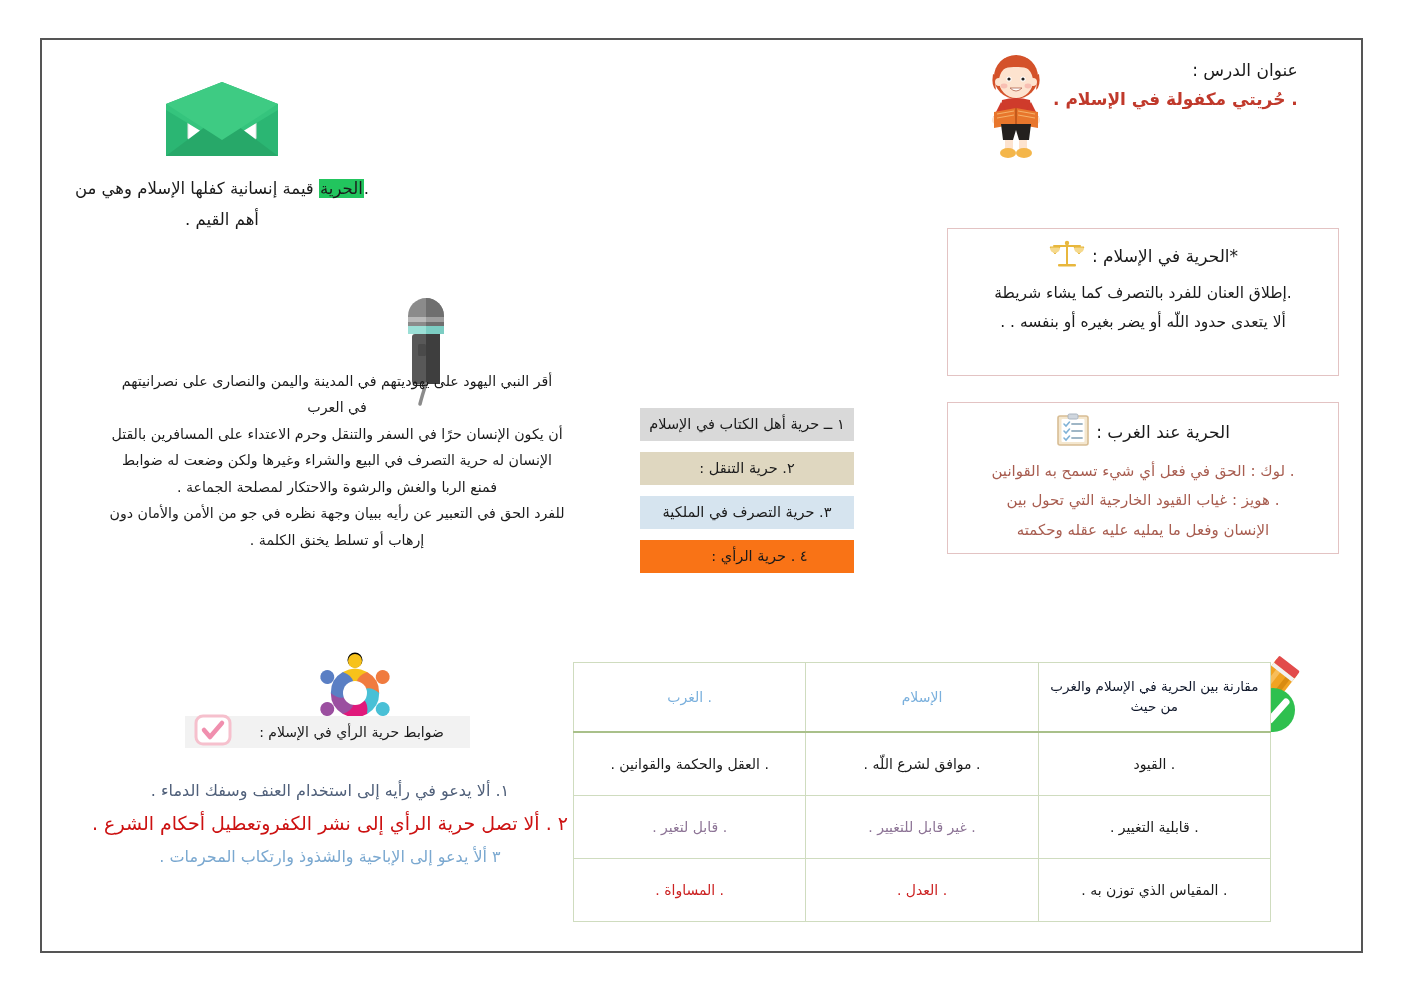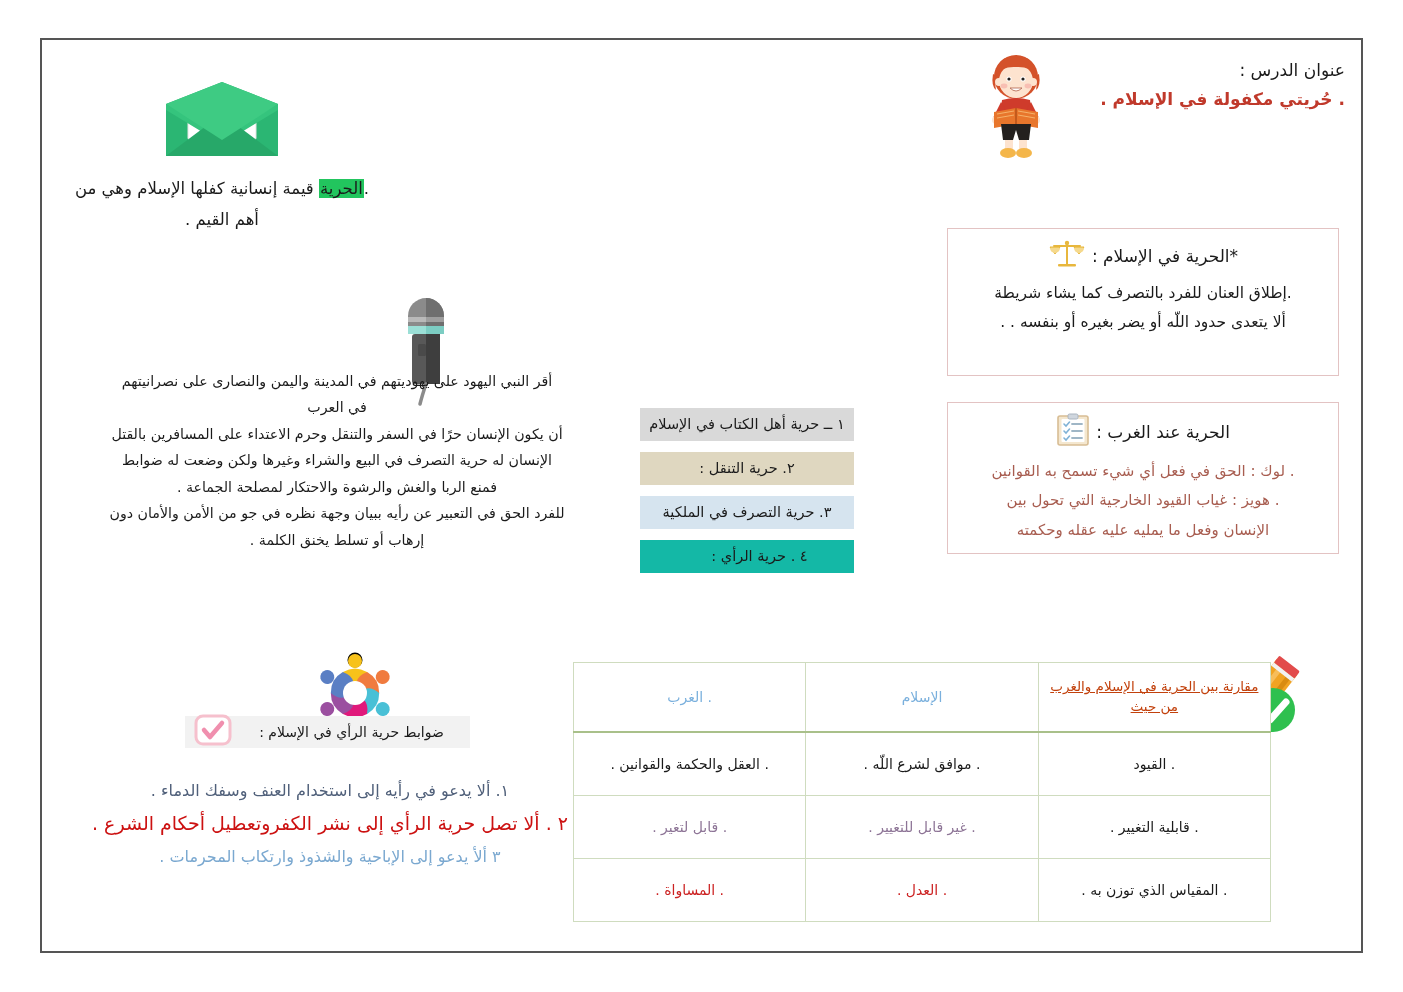--- a/index.html
+++ b/index.html
@@ -34,21 +34,21 @@
     right: 16px;
     top: 12px;
     width: 360px;
     text-align: right;
     direction: rtl;
   }
   #lesson-header .hdr-row {
     display: flex;
     flex-direction: row;
     align-items: flex-start;
-    justify-content: space-between;
+    justify-content: flex-end;
     gap: 6px;
   }
   #lesson-header .hdr-text { padding-top: 4px; }
   .hdr-label {
     font-size: 17px;
     color: #1a1a1a;
     line-height: 1.7;
     white-space: nowrap;
   }
   .hdr-title {
@@ -236,22 +236,21 @@
     color: #1a1a1a;
     background: #ffffff;
   }
   #compare-table tr.head-row td {
     border-bottom: 2px solid #a9c08a;
     height: 56px;
   }
   #compare-table tr.head-row td.col-topic {
     font-size: 13.5px;
     line-height: 1.45;
-    color: #c2410c;
-    text-decoration: underline;
+    color: #0f172a;
   }
   #compare-table tr.head-row td.col-h {
     color: #7ab0dd;
     font-size: 14px;
   }
   #compare-table tr.data-row td { height: 50px; }
   #compare-table tr.r0 td.val { color: #1a1a1a; }
   #compare-table tr.r1 td.val { color: #8d7496; }
   #compare-table tr.r2 td.val { color: #cc2222; }
   #compare-table td.topic-cell { color: #1a1a1a; }
@@ -403,21 +402,21 @@
   <div id="freedom-list">
     <div class="freedom-item" style="background:#d9d9d9;">
       <span>١ ــ حرية أهل الكتاب في الإسلام</span>
     </div>
     <div class="freedom-item" style="background:#dfd7c0;">
       <span>٢. حرية التنقل :</span>
     </div>
     <div class="freedom-item" style="background:#d6e4ef;">
       <span>٣. حرية التصرف في الملكية</span>
     </div>
-    <div class="freedom-item" style="background:#14b8a6;padding-left:25px;">
+    <div class="freedom-item" style="background:#f97316;padding-left:25px;">
       <span>٤ . حرية الرأي :</span>
     </div>
   </div>
 
   <div id="left-paragraphs">
     <div class="para-line">أقر النبي اليهود على يهوديتهم في المدينة واليمن والنصارى على نصرانيتهم</div>
     <div class="para-line">في العرب</div>
     <div class="para-line">أن يكون الإنسان حرًا في السفر والتنقل وحرم الاعتداء على المسافرين بالقتل</div>
     <div class="para-line">الإنسان له حرية التصرف في البيع والشراء وغيرها ولكن وضعت له ضوابط</div>
     <div class="para-line">فمنع الربا والغش والرشوة والاحتكار لمصلحة الجماعة .</div>

